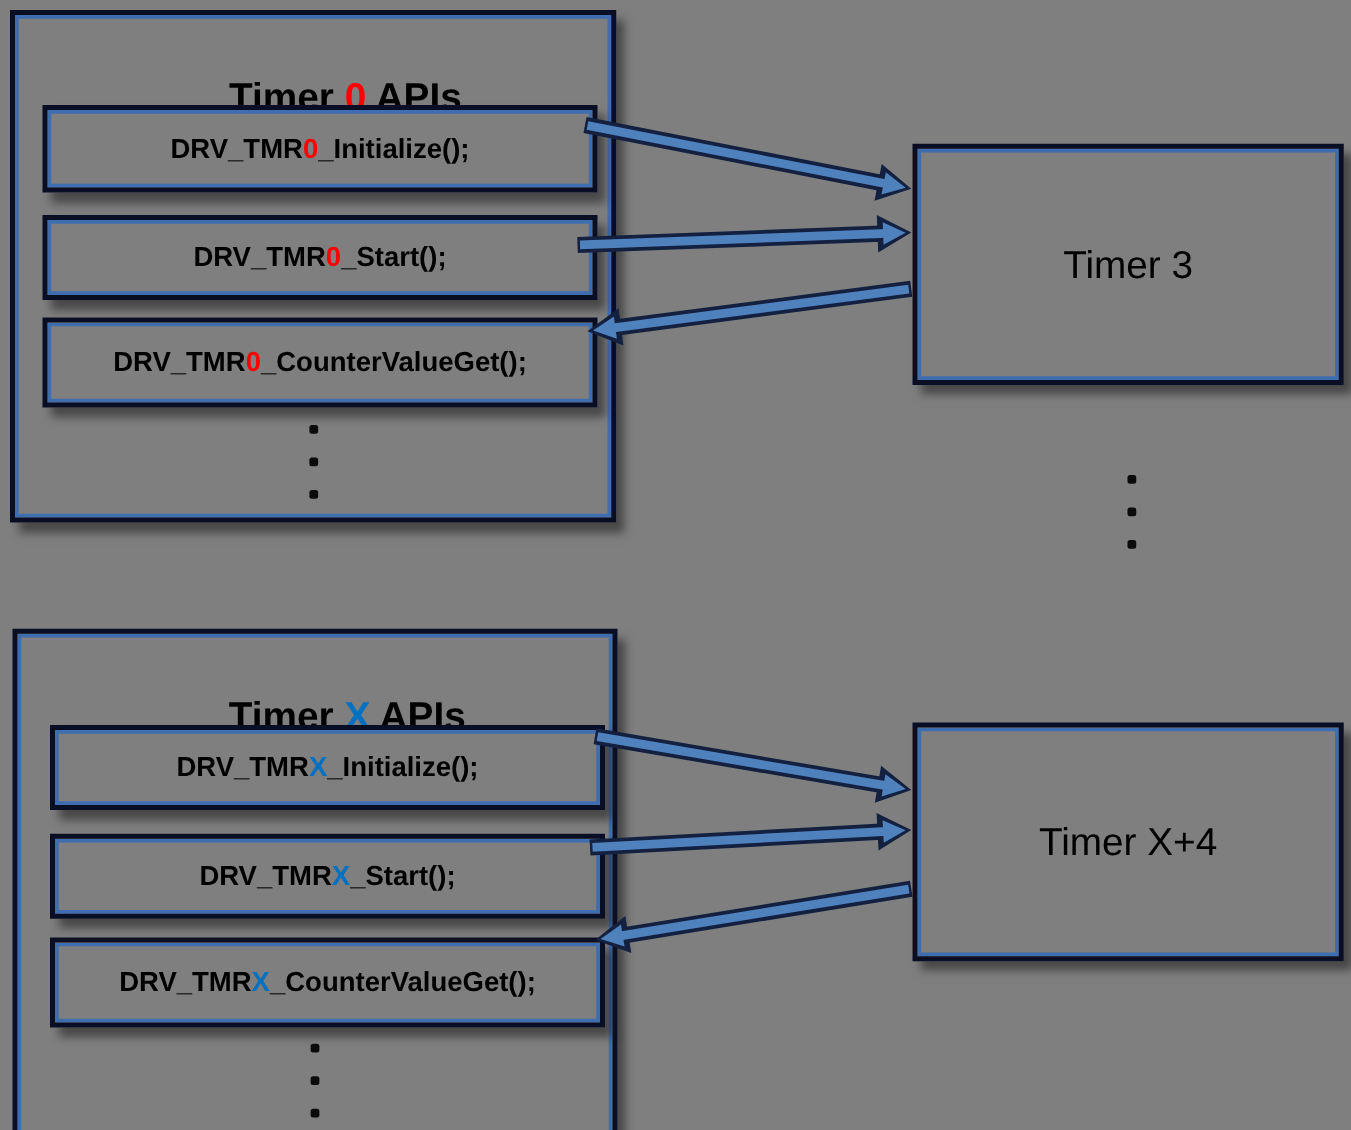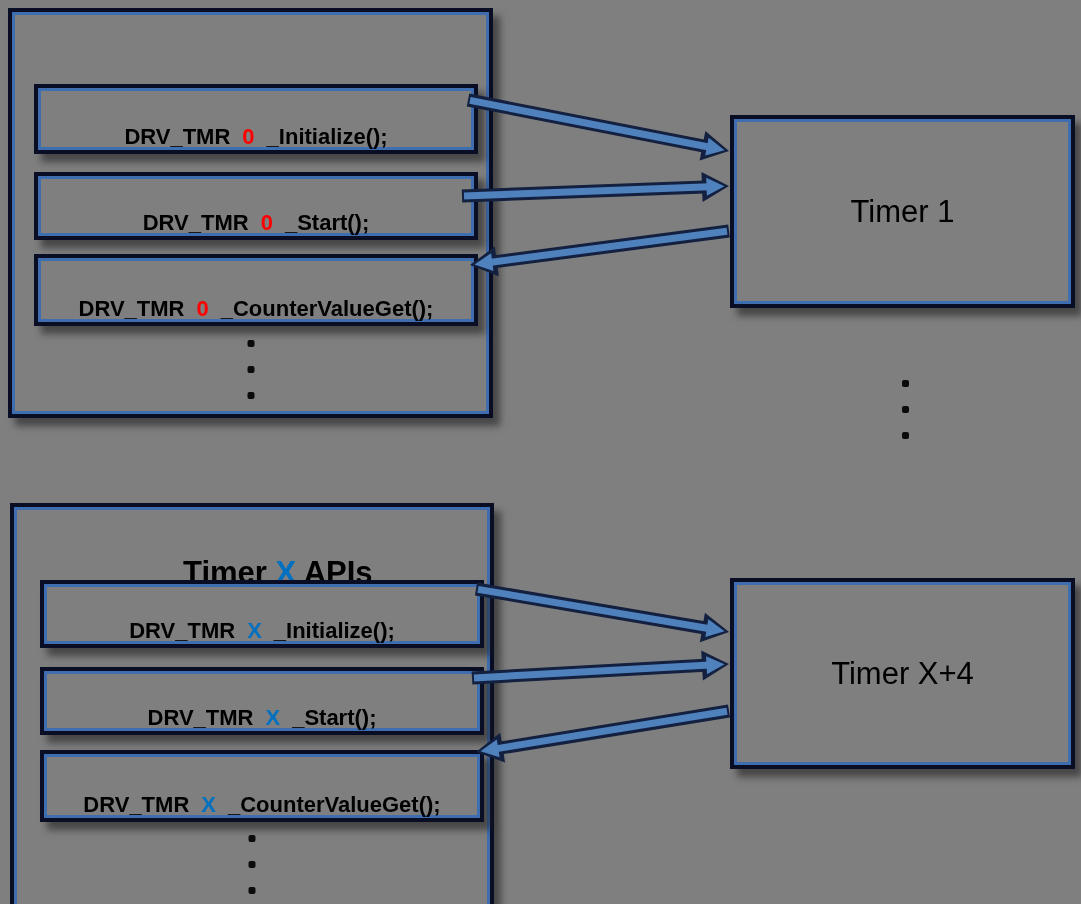--- a/index.html
+++ b/index.html
@@ -27,27 +27,26 @@
     left:0;
     width:100%;
     text-align:center;
     font-size:31px;
     font-weight:bold;
     color:#000;
     white-space:pre;
   }
   .api-box{
     display:flex;
-    align-items:flex-end;
+    align-items:center;
     justify-content:center;
     font-size:22px;
     font-weight:bold;
     color:#000;
     white-space:pre;
-    gap:12px;
   }
   .timer-box{
     display:flex;
     align-items:center;
     justify-content:center;
     font-size:31px;
     color:#000;
     white-space:pre;
   }
   .var{font-weight:bold;}
@@ -70,20 +69,23 @@
     width:1081px;height:904px;
     pointer-events:none;
   }
 </style>
 </head>
 <body>
 
 <div class="canvas">
 
   <div class="box" style="left:8px;top:8px;width:485px;height:410px;">
+    <div class="group-title">
+      <span>Timer </span><span class="var" style="color: rgb(255, 0, 0);">0</span><span> APIs</span>
+    </div>
 
     <div class="box api-box" style="left:22px;top:72px;width:444px;height:70px;">
       <span>DRV_TMR</span><span class="var" style="color: rgb(255, 0, 0);">0</span><span>_Initialize();</span>
     </div>
 
     <div class="box api-box" style="left:22px;top:160px;width:444px;height:68px;">
       <span>DRV_TMR</span><span class="var" style="color: rgb(255, 0, 0);">0</span><span>_Start();</span>
     </div>
 
     <div class="box api-box" style="left:22px;top:242px;width:444px;height:72px;">
@@ -91,21 +93,21 @@
     </div>
 
     <div class="dots in-group">
       <div class="dot"></div>
       <div class="dot"></div>
       <div class="dot"></div>
     </div>
   </div>
 
   <div class="box timer-box" style="left:730px;top:115px;width:345px;height:193px;">
-    <span>Timer 1</span>
+    <span>Timer 3</span>
   </div>
 
   <div class="dots" style="left:902px;top:380px;">
     <div class="dot"></div>
     <div class="dot"></div>
     <div class="dot"></div>
   </div>
 
   <div class="box" style="left:10px;top:503px;width:484px;height:412px;">
     <div class="group-title">

